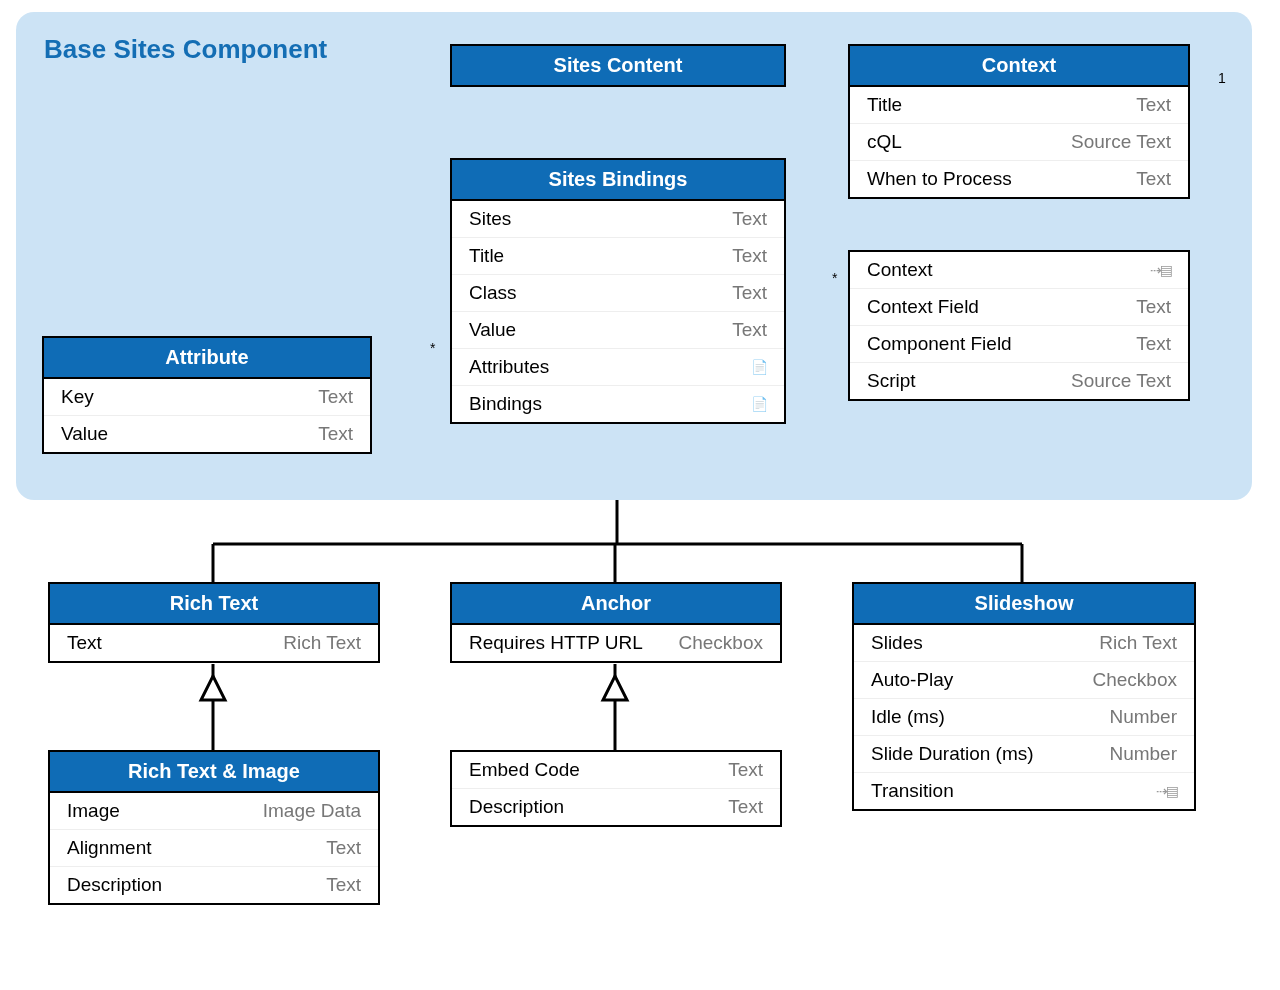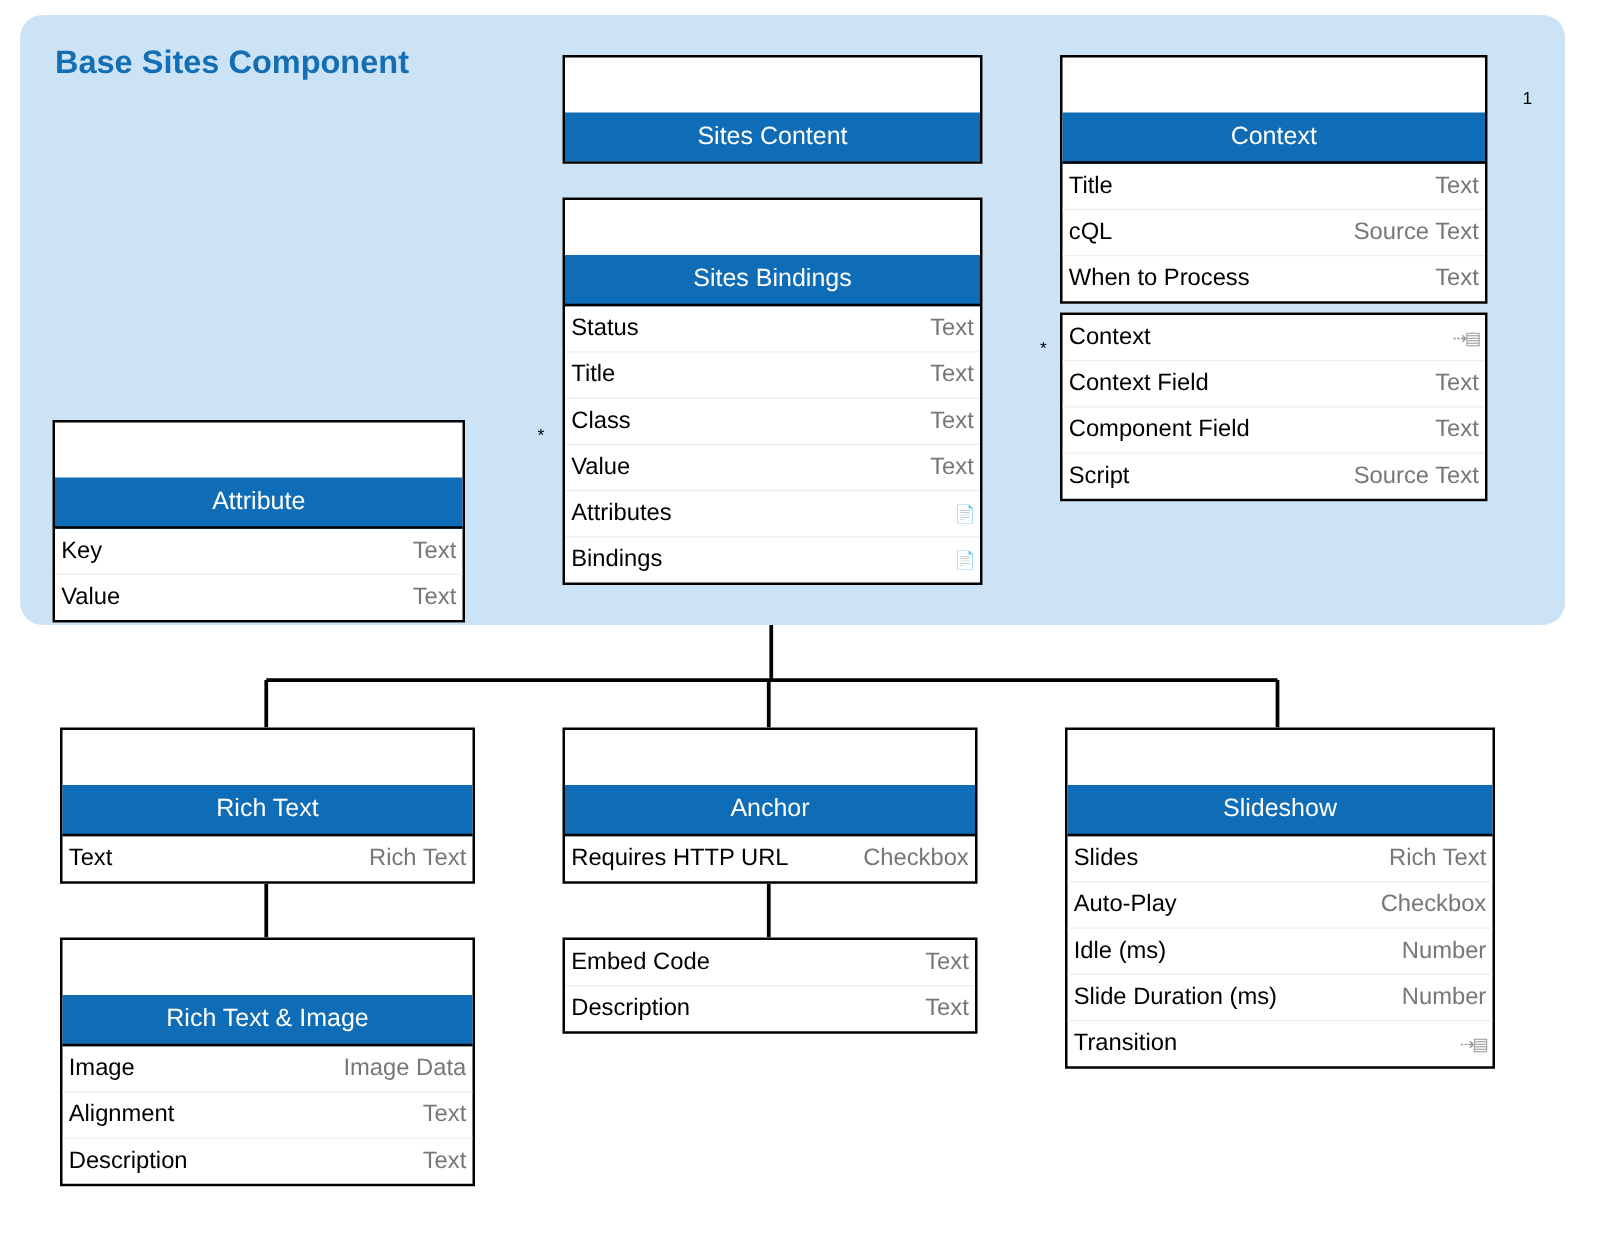--- a/index.html
+++ b/index.html
@@ -32,31 +32,30 @@
     background: #ffffff;
     box-sizing: border-box;
   }
   .box-header {
     background: #0f6cb6;
     color: #fff;
     text-align: center;
     font-size: 20px;
     padding: 8px 4px;
     border-bottom: 2.5px solid #000;
-    font-weight: 400;
-    margin-top: 44px;
+    font-weight: 700;
   }
   .box-header.header-only {
     border-bottom: none;
   }
   .row {
     display: flex;
     justify-content: space-between;
     align-items: center;
-    padding: 7px 5px;
+    padding: 7px 17px;
     font-size: 19px;
     border-bottom: 1px solid #eee;
   }
   .row:last-child { border-bottom: none; }
   .row .label { color: #000; }
   .row .type  { color: #777; font-size: 19px; }
   .row .icon  { color: #999; font-size: 14px; letter-spacing: -2px; }
   .mult {
     position: absolute;
     font-size: 14px;
@@ -123,21 +122,21 @@
   </div>
 
   <div class="box" style="left:450px; top:44px; width:336px;">
     <div class="box-header header-only">Sites Content</div>
   </div>
 
   <div class="box" style="left:450px; top:158px; width:336px;">
     <div class="box-header">Sites Bindings</div>
     <div>
         <div class="row">
-          <span class="label">Status</span>
+          <span class="label">Sites</span>
           <span class="type">Text</span>
         </div>
         <div class="row">
           <span class="label">Title</span>
           <span class="type">Text</span>
         </div>
         <div class="row">
           <span class="label">Class</span>
           <span class="type">Text</span>
         </div>

